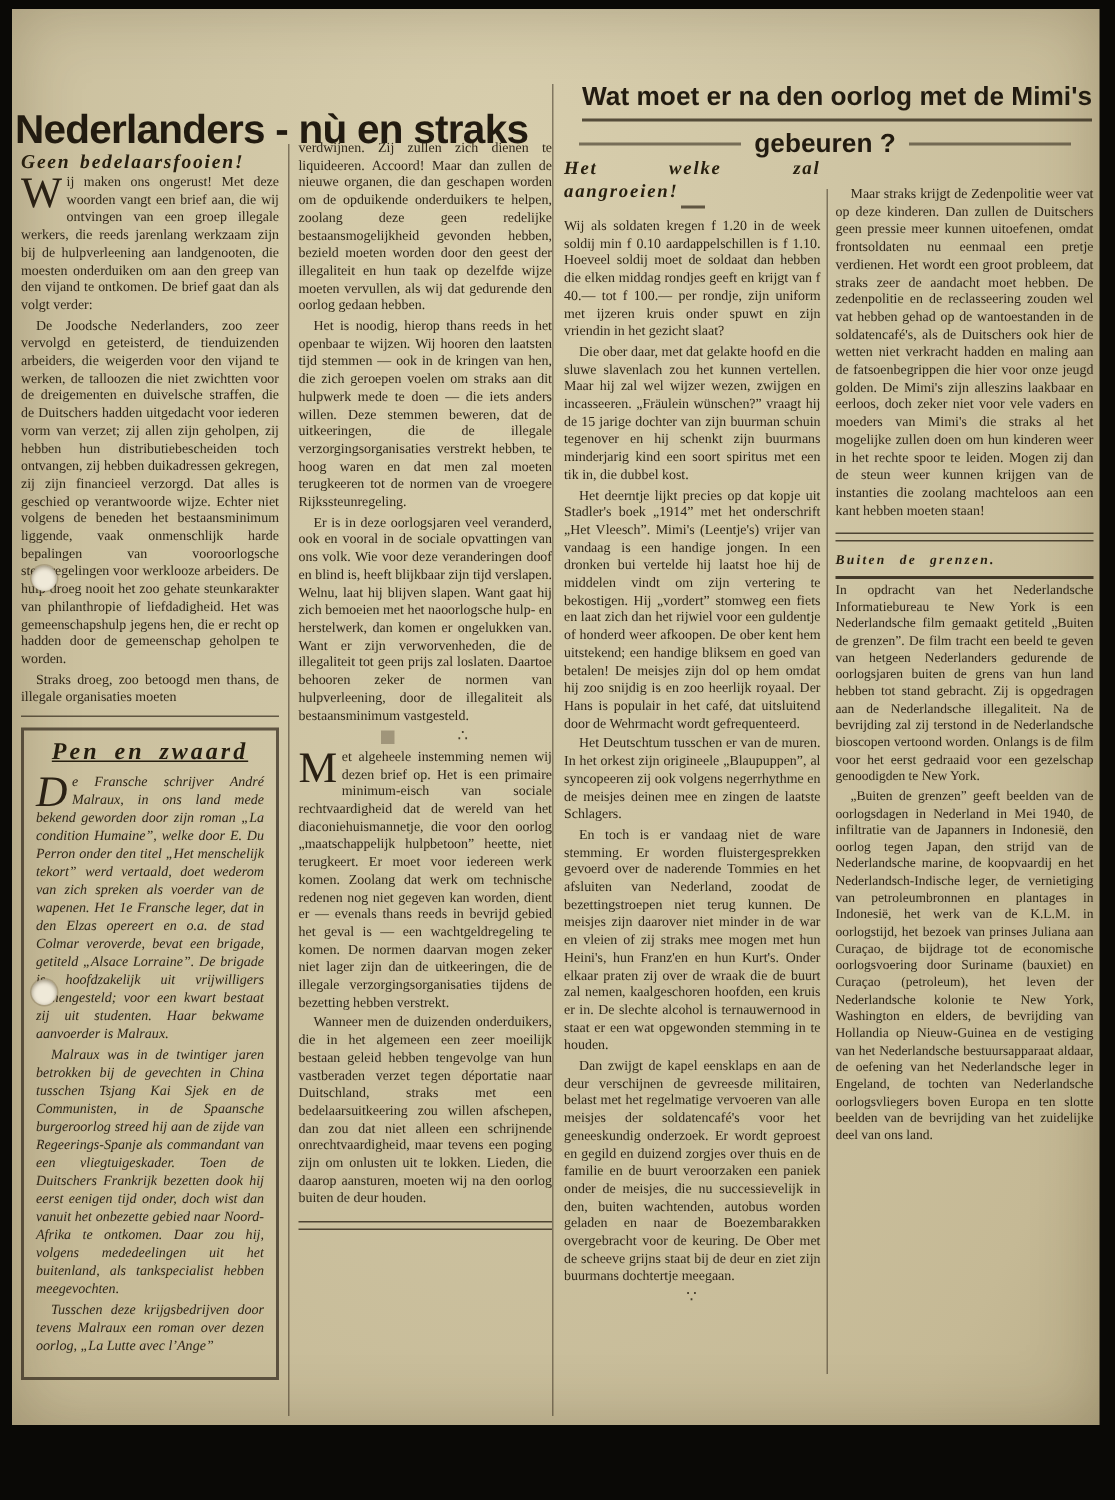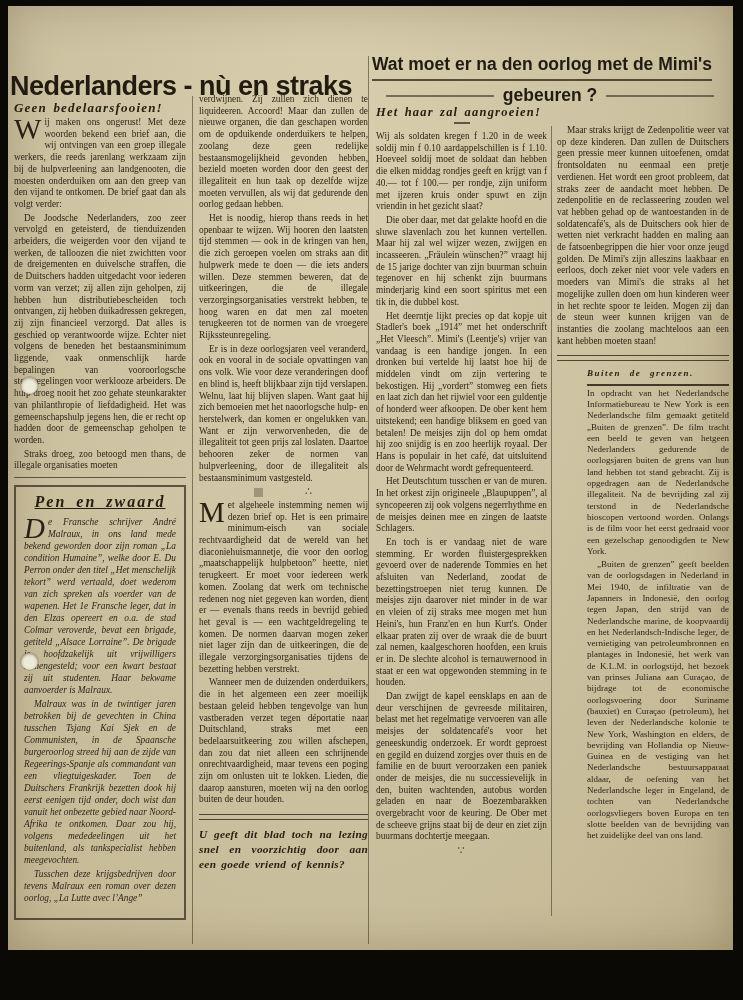--- a/index.html
+++ b/index.html
@@ -20,21 +20,21 @@
   .headline-main {
     position:absolute; left:2px; top:46px; width:356px;
     font-family:"Liberation Sans", sans-serif; font-weight:700;
     font-size:27px; line-height:32px; color:#221b10; white-space:nowrap;
     letter-spacing:-.5px;
   }
   
   .mimi-h {
     position:absolute; left:364px; top:48px; width:356px;
     font-family:"Liberation Sans", sans-serif; font-weight:700;
-    color:#221b10; text-align:left;
+    color:#221b10; text-align:right;
   }
   .mimi-h .l1 { display:inline-block; font-size:17.5px; line-height:21px;
     border-bottom:2px solid rgba(42,33,20,.75); padding-bottom:4px; }
   .l2row { display:flex; align-items:center; gap:9px; margin-top:4px; padding:0 14px; }
   .l2row .hr2 { flex:1; height:2px; background:rgba(42,33,20,.55); }
   .l2row .l2 { font-size:17.5px; }
   
   .col { position:absolute; text-align:justify; font-size:9.3px; line-height:11.7px; }
   .col p { margin:0 0 2px; text-indent:10px; }
   .col p.flush { text-indent:0; }
@@ -59,21 +59,21 @@
   }
   .pen-box .box-heading {
     font-weight:700; font-size:16px; letter-spacing:2px; word-spacing:4px;
     text-align:center; text-indent:0; margin:0 0 8px; color:#261e0f;text-decoration:underline;
   }
   .buiten-heading {
     font-weight:700; font-style:italic; font-size:15px; letter-spacing:1.5px;
     word-spacing:5px; color:#261e0f; border-bottom:2.5px solid rgba(42,33,20,.85);
     padding-bottom:4px; margin:2px 0 9px; text-indent:0 !important;
   }
-  .buiten-body p { font-size:9px; line-height:11.3px;margin-left:30px; }
+  .buiten-body p { font-size:9px; line-height:11.3px; }
   .dingbat-row { text-align:center; text-indent:0 !important;
     font-size:11px; letter-spacing:1px; margin:5px 0 4px; color:rgba(45,36,22,.85); }
   .smudge { display:inline-block; width:9px; height:9px;
     background:rgba(70,58,40,.35); margin-right:42px; vertical-align:middle; }
   .footer-note {
     font-style:italic; font-weight:700; font-size:11.3px; line-height:15px;
     text-indent:0 !important; letter-spacing:.3px; word-spacing:2px; color:#28200f;
   }
   .hole {
     position:absolute; width:17px; height:17px; border-radius:50%;
@@ -96,21 +96,21 @@
     <div class="l2row">
       <span class="hr2"></span>
       <span class="l2">gebeuren ?</span>
       <span class="hr2"></span>
     </div>
   </div>
 
   <div class="col" style="left:6px; top:94px; width:172px;">
     <p class="kicker">Geen bedelaarsfooien!</p>
     <p class="flush">
-      <span class="dropcap">W</span><span>ij maken ons ongerust! Met deze woorden bekend een brief aan, die wij ontvingen van een groep illegale werkers, die reeds jarenlang werkzaam zijn bij de hulpverleening aan landgenooten, die moesten onderduiken om aan den greep van den vijand te ontkomen. De brief gaat dan als volgt verder:</span>
+      <span class="dropcap">W</span><span>ij maken ons ongerust! Met deze woorden vangt een brief aan, die wij ontvingen van een groep illegale werkers, die reeds jarenlang werkzaam zijn bij de hulpverleening aan landgenooten, die moesten onderduiken om aan den greep van den vijand te ontkomen. De brief gaat dan als volgt verder:</span>
     </p>
     <p>De Joodsche Nederlanders, zoo zeer vervolgd en geteisterd, de tienduizenden arbeiders, die weigerden voor den vijand te werken, de talloozen die niet zwichtten voor de dreigementen en duivelsche straffen, die de Duitschers hadden uitgedacht voor iederen vorm van verzet; zij allen zijn geholpen, zij hebben hun distributiebescheiden toch ontvangen, zij hebben duikadressen gekregen, zij zijn financieel verzorgd. Dat alles is geschied op verantwoorde wijze. Echter niet volgens de beneden het bestaansminimum liggende, vaak onmenschlijk harde bepalingen van vooroorlogsche steunregelingen voor werklooze arbeiders. De hulp droeg nooit het zoo gehate steunkarakter van philanthropie of liefdadigheid. Het was gemeenschapshulp jegens hen, die er recht op hadden door de gemeenschap geholpen te worden.</p>
     <p>Straks droeg, zoo betoogd men thans, de illegale organisaties moeten</p>
     <div class="hrule"></div>
 
     <div class="pen-box">
       <p class="box-heading">Pen en zwaard</p>
       <p class="flush">
         <span class="dropcap">D</span><span>e Fransche schrijver André Malraux, in ons land mede bekend geworden door zijn roman „La condition Humaine”, welke door E. Du Perron onder den titel „Het menschelijk tekort” werd vertaald, doet wederom van zich spreken als voerder van de wapenen. Het 1e Fransche leger, dat in den Elzas opereert en o.a. de stad Colmar veroverde, bevat een brigade, getiteld „Alsace Lorraine”. De brigade is hoofdzakelijk uit vrijwilligers samengesteld; voor een kwart bestaat zij uit studenten. Haar bekwame aanvoerder is Malraux.</span>
       </p>
@@ -122,25 +122,24 @@
   <div class="col" style="left:191px; top:88px; width:169px;">
     <p class="flush">verdwijnen. Zij zullen zich dienen te liquideeren. Accoord! Maar dan zullen de nieuwe organen, die dan geschapen worden om de opduikende onderduikers te helpen, zoolang deze geen redelijke bestaansmogelijkheid gevonden hebben, bezield moeten worden door den geest der illegaliteit en hun taak op dezelfde wijze moeten vervullen, als wij dat gedurende den oorlog gedaan hebben.</p>
     <p>Het is noodig, hierop thans reeds in het openbaar te wijzen. Wij hooren den laatsten tijd stemmen — ook in de kringen van hen, die zich geroepen voelen om straks aan dit hulpwerk mede te doen — die iets anders willen. Deze stemmen beweren, dat de uitkeeringen, die de illegale verzorgingsorganisaties verstrekt hebben, te hoog waren en dat men zal moeten terugkeeren tot de normen van de vroegere Rijkssteunregeling.</p>
     <p>Er is in deze oorlogsjaren veel veranderd, ook en vooral in de sociale opvattingen van ons volk. Wie voor deze veranderingen doof en blind is, heeft blijkbaar zijn tijd verslapen. Welnu, laat hij blijven slapen. Want gaat hij zich bemoeien met het naoorlogsche hulp- en herstelwerk, dan komen er ongelukken van. Want er zijn verworvenheden, die de illegaliteit tot geen prijs zal loslaten. Daartoe behooren zeker de normen van hulpverleening, door de illegaliteit als bestaansminimum vastgesteld.</p>
     <p class="dingbat-row"><span class="smudge"></span><span>∴</span></p>
     <p class="flush">
       <span class="dropcap">M</span><span>et algeheele instemming nemen wij dezen brief op. Het is een primaire minimum-eisch van sociale rechtvaardigheid dat de wereld van het diaconiehuismannetje, die voor den oorlog „maatschappelijk hulpbetoon” heette, niet terugkeert. Er moet voor iedereen werk komen. Zoolang dat werk om technische redenen nog niet gegeven kan worden, dient er — evenals thans reeds in bevrijd gebied het geval is — een wachtgeldregeling te komen. De normen daarvan mogen zeker niet lager zijn dan de uitkeeringen, die de illegale verzorgingsorganisaties tijdens de bezetting hebben verstrekt.</span>
     </p>
     <p>Wanneer men de duizenden onderduikers, die in het algemeen een zeer moeilijk bestaan geleid hebben tengevolge van hun vastberaden verzet tegen déportatie naar Duitschland, straks met een bedelaarsuitkeering zou willen afschepen, dan zou dat niet alleen een schrijnende onrechtvaardigheid, maar tevens een poging zijn om onlusten uit te lokken. Lieden, die daarop aansturen, moeten wij na den oorlog buiten de deur houden.</p>
     <div class="double-rule"></div>
-    <p class="footer-note">U geeft dit blad toch na lezing snel en voorzichtig door aan een goede vriend of kennis?</p>
   </div>
 
   <div class="col" style="left:368px; top:99px; width:171px;">
-    <p class="kicker kicker-sm">Het haar zal aangroeien!</p>
+    <p class="kicker kicker-sm">Het welke zal aangroeien!</p>
     <div class="mini-rule"></div>
     <p class="flush">Wij als soldaten kregen f 1.20 in de week soldij min f 0.10 aardappelschillen is f 1.10. Hoeveel soldij moet de soldaat dan hebben die elken middag rondjes geeft en krijgt van f 40.— tot f 100.— per rondje, zijn uniform met ijzeren kruis onder spuwt en zijn vriendin in het gezicht slaat?</p>
     <p>Die ober daar, met dat gelakte hoofd en die sluwe slavenlach zou het kunnen vertellen. Maar hij zal wel wijzer wezen, zwijgen en incasseeren. „Fräulein wünschen?” vraagt hij de 15 jarige dochter van zijn buurman schuin tegenover en hij schenkt zijn buurmans minderjarig kind een soort spiritus met een tik in, die dubbel kost.</p>
     <p>Het deerntje lijkt precies op dat kopje uit Stadler's boek „1914” met het onderschrift „Het Vleesch”. Mimi's (Leentje's) vrijer van vandaag is een handige jongen. In een dronken bui vertelde hij laatst hoe hij de middelen vindt om zijn vertering te bekostigen. Hij „vordert” stomweg een fiets en laat zich dan het rijwiel voor een guldentje of honderd weer afkoopen. De ober kent hem uitstekend; een handige bliksem en goed van betalen! De meisjes zijn dol op hem omdat hij zoo snijdig is en zoo heerlijk royaal. Der Hans is populair in het café, dat uitsluitend door de Wehrmacht wordt gefrequenteerd.</p>
     <p>Het Deutschtum tusschen er van de muren. In het orkest zijn origineele „Blaupuppen”, al syncopeeren zij ook volgens negerrhythme en de meisjes deinen mee en zingen de laatste Schlagers.</p>
     <p>En toch is er vandaag niet de ware stemming. Er worden fluistergesprekken gevoerd over de naderende Tommies en het afsluiten van Nederland, zoodat de bezettingstroepen niet terug kunnen. De meisjes zijn daarover niet minder in de war en vleien of zij straks mee mogen met hun Heini's, hun Franz'en en hun Kurt's. Onder elkaar praten zij over de wraak die de buurt zal nemen, kaalgeschoren hoofden, een kruis er in. De slechte alcohol is ternauwernood in staat er een wat opgewonden stemming in te houden.</p>
     <p>Dan zwijgt de kapel eensklaps en aan de deur verschijnen de gevreesde militairen, belast met het regelmatige vervoeren van alle meisjes der soldatencafé's voor het geneeskundig onderzoek. Er wordt geproest en gegild en duizend zorgjes over thuis en de familie en de buurt veroorzaken een paniek onder de meisjes, die nu successievelijk in den, buiten wachtenden, autobus worden geladen en naar de Boezembarakken overgebracht voor de keuring. De Ober met de scheeve grijns staat bij de deur en ziet zijn buurmans dochtertje meegaan.</p>
     <p class="dingbat-row"><span>∵</span></p>
   </div>
 

